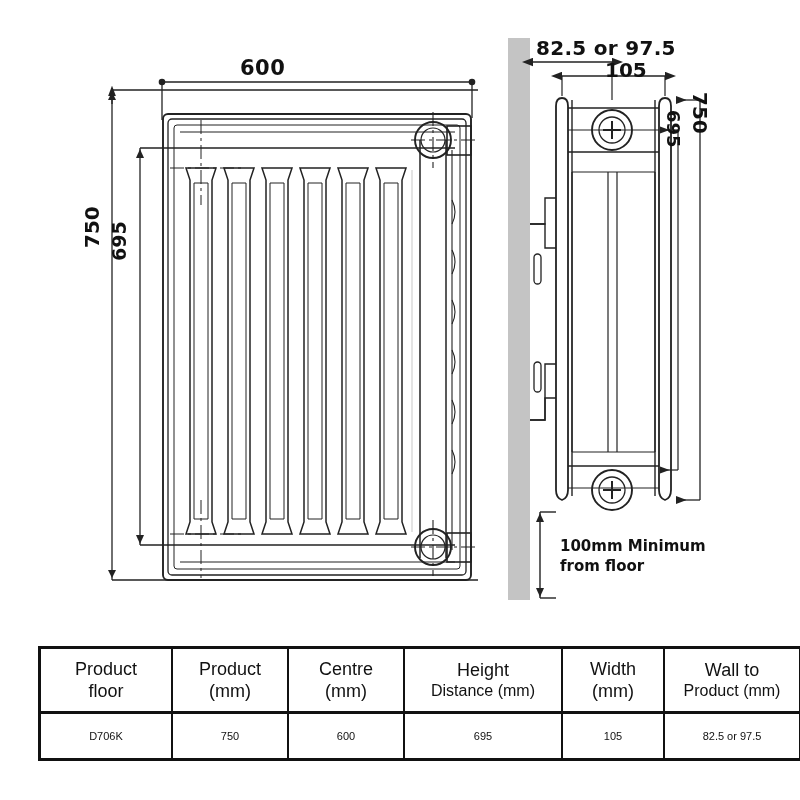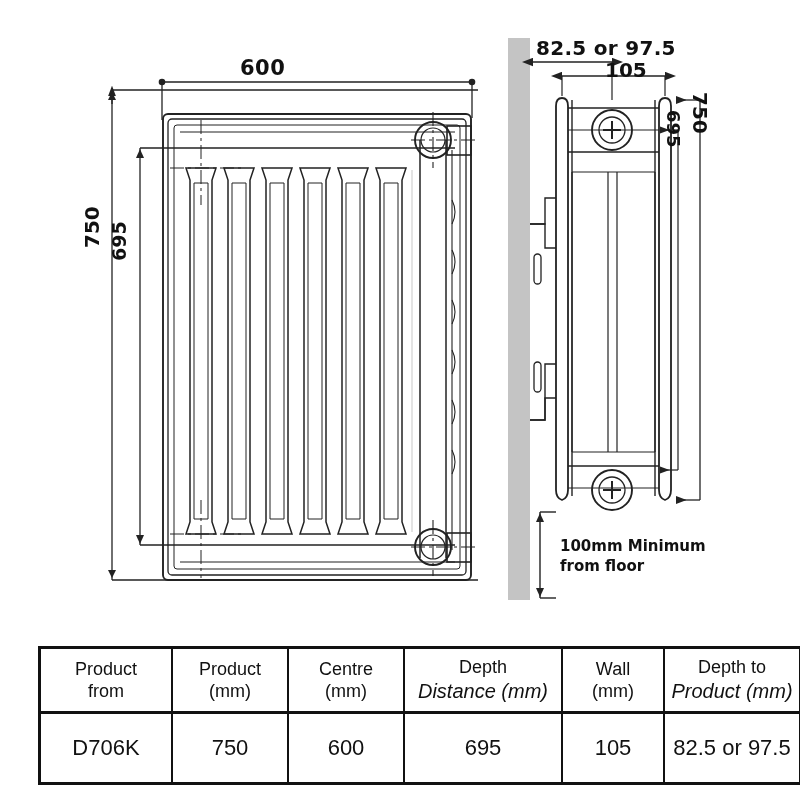--- a/index.html
+++ b/index.html
@@ -98,27 +98,26 @@
     height: 58px;
     font-size: 17px;
     line-height: 1.25;
     padding: 2px 2px;
   }
   table.spec-table th .sub {
     display: block;
     font-size: 18px;
   }
   table.spec-table th .sub.small {
-    font-size: 20px;
-    font-style: italic;
+    font-size: 16px;
   }
   table.spec-table td {
     height: 40px;
-    font-size: 22px;
-    padding: 14px 2px;
+    font-size: 11px;
+    padding: 2px 2px;
   }
   .col-code    { width: 126px; }
   .col-height  { width: 110px; }
   .col-width   { width: 110px; }
   .col-centre  { width: 152px; }
   .col-depth   { width: 96px; }
   .col-wall    { width: 130px; }
 </style>
 </head>
 <body>
@@ -315,40 +314,40 @@
 
   <div class="dim-label note-floor">100mm Minimum
 from floor</div>
 
   <div id="spec-table-wrap">
     <table class="spec-table">
       <thead>
         <tr>
           <th class="col-code">
             <span class="sub">Product</span>
-            <span class="sub">from</span>
+            <span class="sub">floor</span>
           </th>
           <th class="col-height">
             <span class="sub">Product</span>
             <span class="sub">(mm)</span>
           </th>
           <th class="col-width">
             <span class="sub">Centre</span>
             <span class="sub">(mm)</span>
           </th>
           <th class="col-centre">
-            <span class="sub">Depth</span>
+            <span class="sub">Height</span>
             <span class="sub small">Distance (mm)</span>
           </th>
           <th class="col-depth">
-            <span class="sub">Wall</span>
+            <span class="sub">Width</span>
             <span class="sub">(mm)</span>
           </th>
           <th class="col-wall">
-            <span class="sub">Depth to</span>
+            <span class="sub">Wall to</span>
             <span class="sub small">Product (mm)</span>
           </th>
         </tr>
       </thead>
       <tbody>
         <tr>
           <td>D706K</td>
           <td>750</td>
           <td>600</td>
           <td>695</td>

